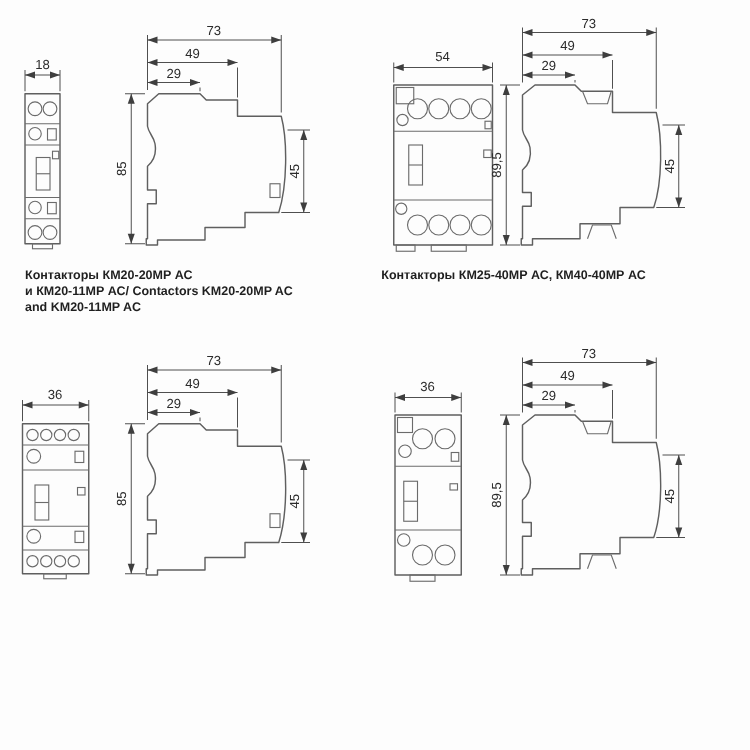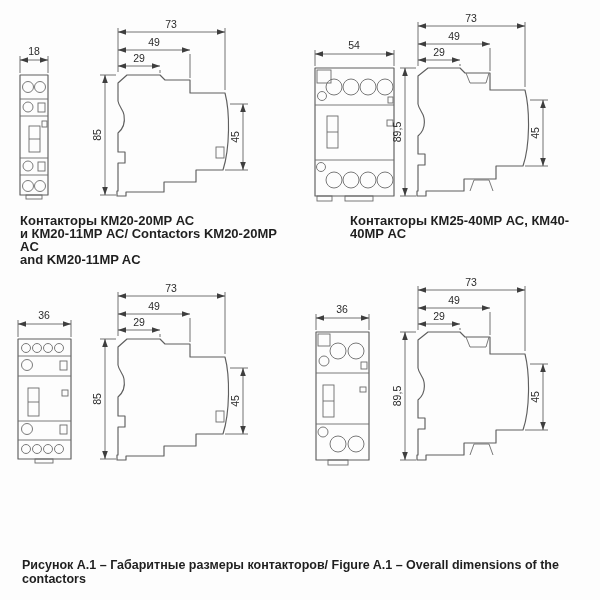--- a/index.html
+++ b/index.html
@@ -6,22 +6,22 @@
   body{width:600px;height:600px;background:#ffffff;font-family:"Liberation Sans",sans-serif;}
   .page{width:600px;height:600px;background:#fdfdfd;overflow:hidden;}
   .grid{display:grid;grid-template-columns:300px 300px;grid-template-rows:264px 264px;}
   .panel{position:relative;}
   .drawing{display:block;}
   .ln{fill:none;stroke:#5f5f5f;stroke-width:1.15;stroke-linejoin:round;stroke-linecap:round;}
   .det{fill:none;stroke:#6b6b6b;stroke-width:0.9;}
   .dim{fill:none;stroke:#4f4f4f;stroke-width:0.8;}
   .arr{fill:#3e3e3e;stroke:none;}
   .dimtxt{font-family:"Liberation Sans",sans-serif;font-size:10.5px;fill:#2b2b2b;}
-  .caption{font-size:13px;font-weight:700;color:#1f1f1f;line-height:13px;padding:2px 2px 0 20px;}
-  .col-right .caption{padding-left:5px;margin-left:45px;}
+  .caption{font-size:10px;font-weight:700;color:#1f1f1f;line-height:13px;padding:2px 2px 0 20px;}
+  .col-right .caption{padding-left:5px;}
   .figure-caption{font-size:12.5px;font-weight:700;color:#1f1f1f;padding:30px 0 0 22px;}
 </style>
 </head>
 <body>
 
 <svg width="0" height="0" style="position:absolute" aria-hidden="true">
   <defs>
     <path id="ah-w" d="M0,0 L8,-2.8 L8,2.8 Z"></path>
     <path id="ah-e" d="M0,0 L-8,-2.8 L-8,2.8 Z"></path>
     <path id="ah-n" d="M0,0 L-2.8,8 L2.8,8 Z"></path>
@@ -340,14 +340,13 @@
           <line class="dim" x1="243" y1="100" x2="243" y2="166"></line>
           <use href="#ah-n" x="243" y="100" class="arr"></use>
           <use href="#ah-s" x="243" y="166" class="arr"></use>
           <text class="dimtxt" transform="translate(239,133) rotate(-90)" text-anchor="middle">45</text>
         </g>
       </svg>
     </div>
 
   </div>
 
-  <div class="figure-caption">Рисунок А.1 – Габаритные размеры контакторов/ Figure A.1 – Overall dimensions of the contactors</div>
 </div>
 
 </body></html>

